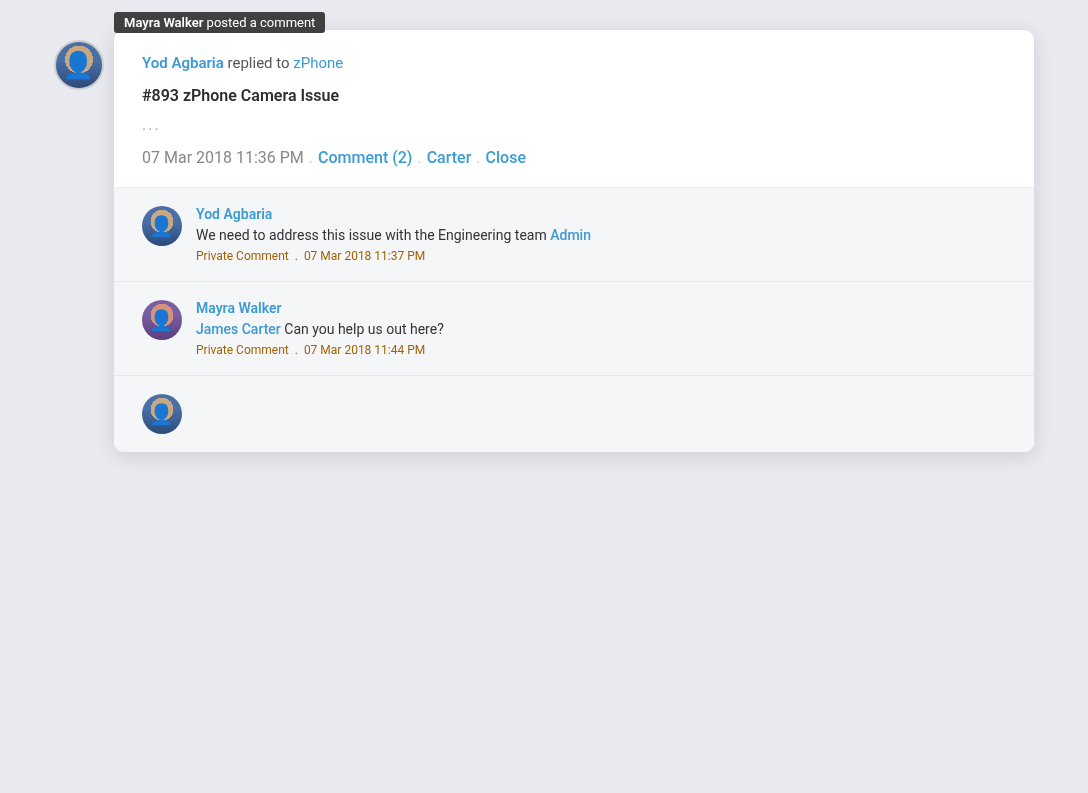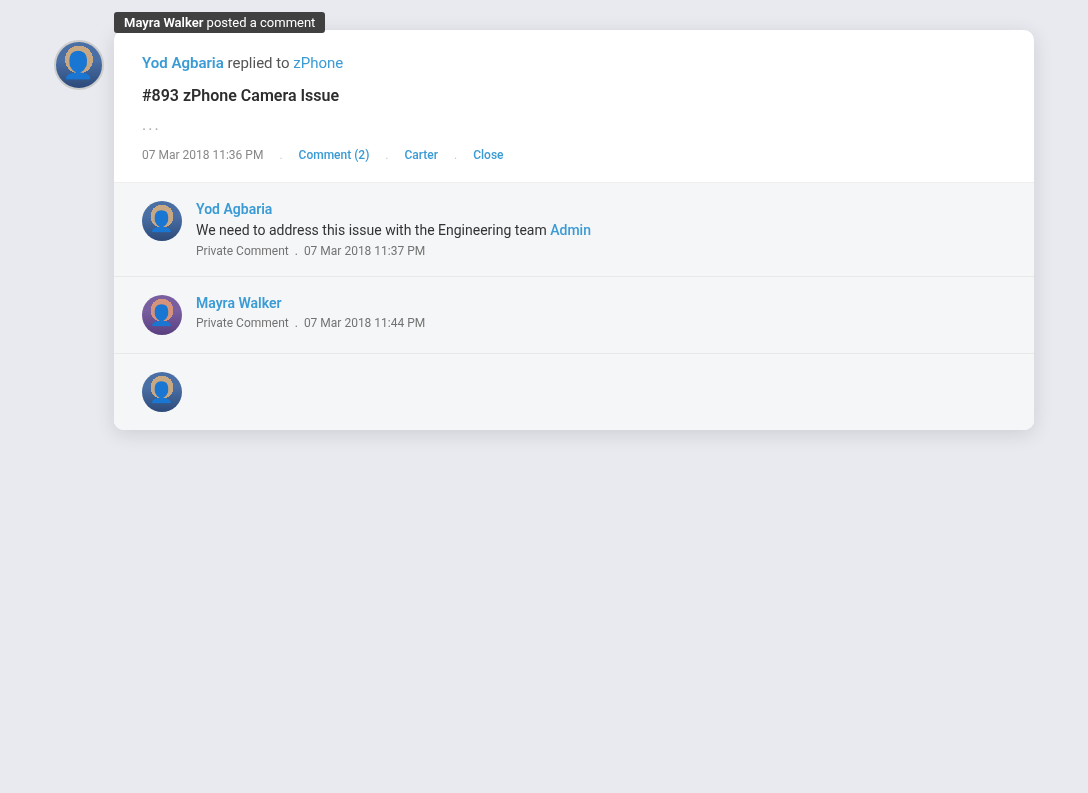--- a/index.html
+++ b/index.html
@@ -104,22 +104,22 @@
     .ellipsis {
       color: #aaa;
       font-size: 16px;
       margin-bottom: 14px;
       letter-spacing: 2px;
     }
 
     .meta-line {
       display: flex;
       align-items: flex-end;
-      gap: 16px;
-      font-size: 12px;
+      gap: 5px;
+      font-size: 16px;
       color: #888;
     }
 
     .meta-line .dot {
       color: #ccc;
     }
 
     .meta-link {
       color: #3a9bd5;
       text-decoration: none;
@@ -179,21 +179,21 @@
       margin-bottom: 6px;
     }
 
     .comment-text .mention {
       color: #3a9bd5;
       font-weight: 500;
     }
 
     .comment-meta {
       font-size: 12px;
-      color: #737373;
+      color: #a16207;
       display: flex;
       align-items: center;
       gap: 6px;
     }
 
     .comment-input-area {
       padding: 18px 28px;
       display: flex;
       gap: 14px;
       align-items: center;
@@ -299,20 +299,25 @@
       <div class="comment-item">
         <div class="comment-avatar comment-avatar-2">
           <div class="face-circle">
             <span class="avatar-person-sm">👤</span>
           </div>
         </div>
         <div class="comment-content">
           <div class="comment-author">
             <span>Mayra Walker</span>
           </div>
+          <div class="comment-text">
+            <span class="mention">James Carter</span>
+            <span> </span>
+            <span>Can you help us out here?</span>
+          </div>
           <div class="comment-meta">
             <span>Private Comment</span>
             <span class="dot">.</span>
             <span>07 Mar 2018 11:44 PM</span>
           </div>
         </div>
       </div>
 
       <div class="comment-input-area">
         <div class="comment-avatar comment-avatar-3">

